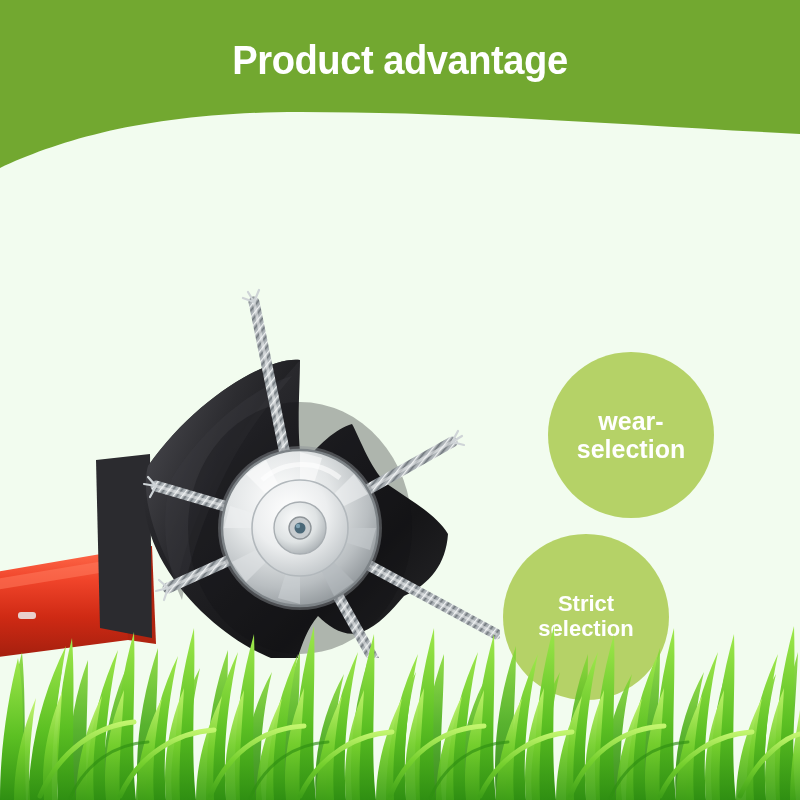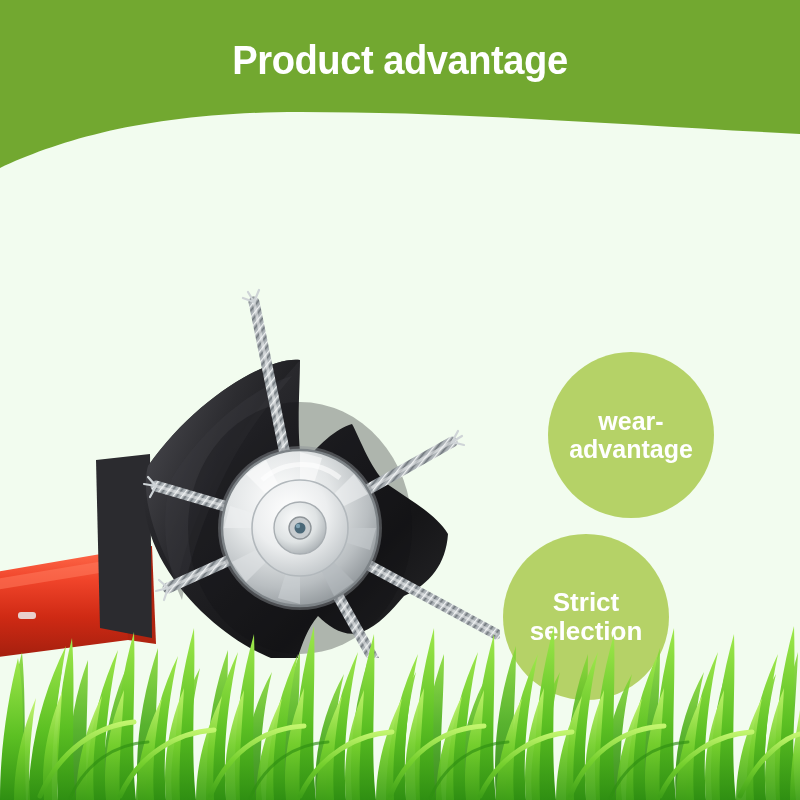--- a/index.html
+++ b/index.html
@@ -73,21 +73,21 @@
     font-size: 26px;
   }
   .bubble-2 {
     left: 548px; top: 352px;
     width: 166px; height: 166px;
     font-size: 25px;
   }
   .bubble-3 {
     left: 503px; top: 534px;
     width: 166px; height: 166px;
-    font-size: 26px;
+    font-size: 22px;
   }
 
   
   .product {
     position: absolute;
     left: 0; top: 228px;
     width: 500px;
     height: 430px;
     z-index: 5;
   }
@@ -238,21 +238,21 @@
       <circle cx="300" cy="300" r="26" fill="none" stroke="#a8aeb2" stroke-width="1.4"></circle>
       <circle cx="300" cy="300" r="11" fill="#c8cdd0"></circle>
       <circle cx="300" cy="300" r="11" fill="none" stroke="#8f9599" stroke-width="1.4"></circle>
       <circle cx="300" cy="300" r="5.5" fill="#4a6878"></circle>
       <circle cx="298" cy="298" r="2.2" fill="#7fa3b4"></circle>
       <path d="M262,252 A60,60 0 0,1 340,250" stroke="#ffffff" stroke-width="5" fill="none" opacity="0.6"></path>
     </g>
   </svg>
 
   <div class="bubble bubble-2">wear-
-advantage</div>
+selection</div>
   <div class="bubble bubble-3">Strict
 selection</div>
 
   <svg class="grass" viewBox="0 0 800 210" preserveAspectRatio="none">
     <defs>
       <linearGradient id="gBladeA" x1="0" y1="1" x2="0" y2="0">
         <stop offset="0%" stop-color="#2f8f12"></stop>
         <stop offset="45%" stop-color="#5cc023"></stop>
         <stop offset="100%" stop-color="#9fe84c"></stop>
       </linearGradient>

